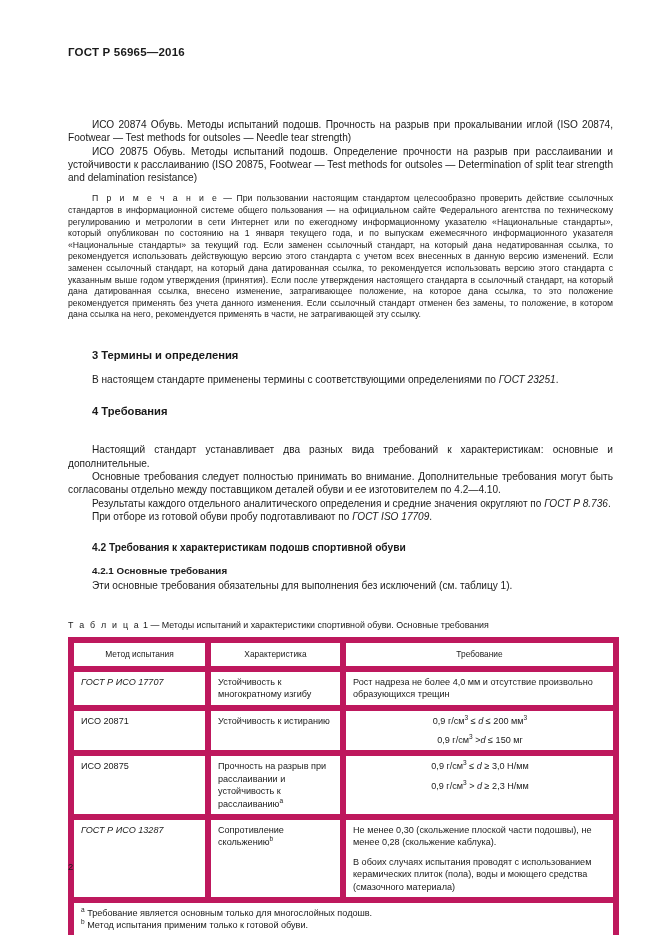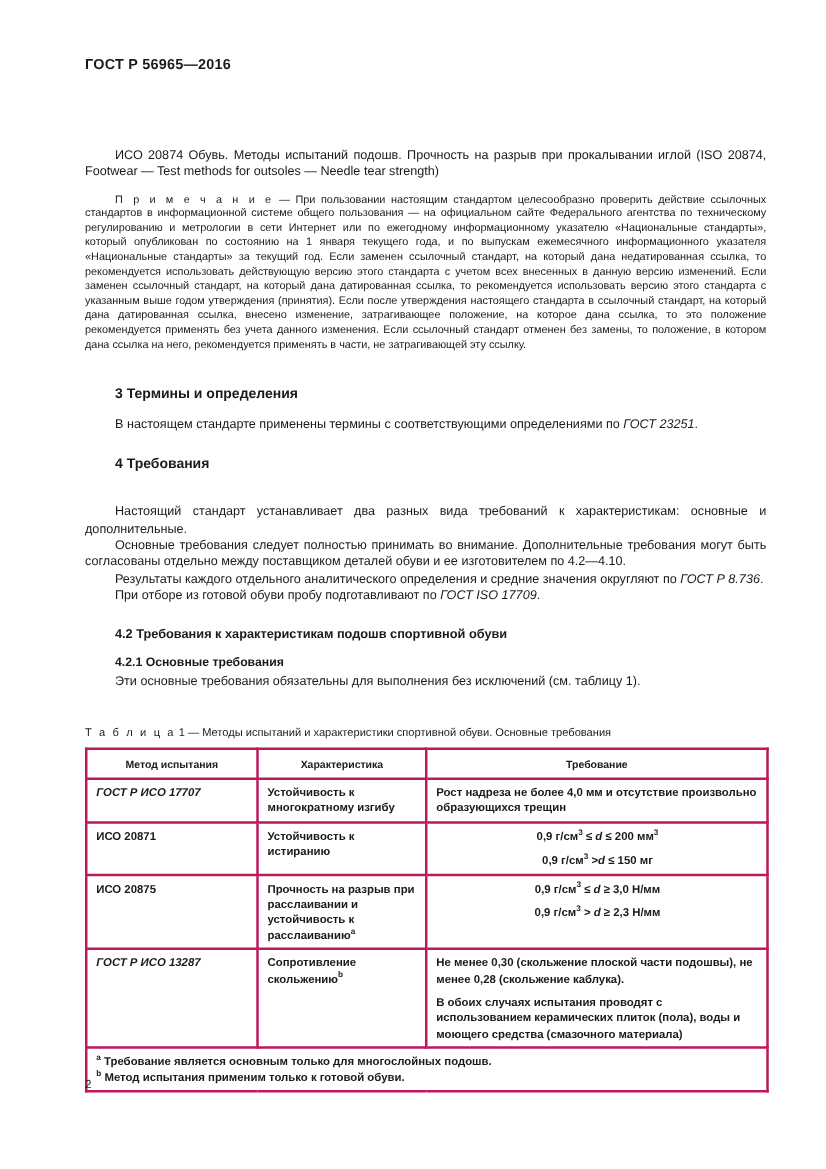--- a/index.html
+++ b/index.html
@@ -99,26 +99,26 @@
   .tbl-caption .tword { letter-spacing: 1.7px; }
 
   
   table.gost {
     border-collapse: collapse;
     width: 545px;
     margin-top: 7px;
     table-layout: fixed;
   }
   table.gost td, table.gost th {
-    border: 2px solid #be185d;
+    border: 6px solid #be185d;
     vertical-align: top;
     padding: 4px 6px 4px 7px;
     font-size: 9.1px;
     line-height: 12.4px;
-    font-weight: bold;
+    font-weight: normal;
   }
   table.gost thead th {
     text-align: center;
     font-size: 8.4px;
     padding: 5px 4px 5px 4px;
     vertical-align: middle;
   }
   col.c1 { width: 137px; }
   col.c2 { width: 135px; }
   col.c3 { width: 273px; }
@@ -154,20 +154,21 @@
 </head>
 <body>
 
 <div class="page">
 
   <div class="doc-header">ГОСТ Р 56965—2016</div>
 
   <div class="content">
 
     <p class="body">ИСО 20874 Обувь. Методы испытаний подошв. Прочность на разрыв при прокалывании иглой (ISO 20874, Footwear — Test methods for outsoles — Needle tear strength)</p>
+    <p class="body">ИСО 20875 Обувь. Методы испытаний подошв. Определение прочности на разрыв при расслаивании и устойчивости к расслаиванию (ISO 20875, Footwear — Test methods for outsoles — Determination of split tear strength and delamination resistance)</p>
 
     <p class="note"><span class="nlabel">П р и м е ч а н и е</span> <span>—</span> <span>При пользовании настоящим стандартом целесообразно проверить действие ссылочных стандартов в информационной системе общего пользования — на официальном сайте Федерального агентства по техническому регулированию и метрологии в сети Интернет или по ежегодному информационному указателю «Национальные стандарты», который опубликован по состоянию на 1 января текущего года, и по выпускам ежемесячного информационного указателя «Национальные стандарты» за текущий год. Если заменен ссылочный стандарт, на который дана недатированная ссылка, то рекомендуется использовать действующую версию этого стандарта с учетом всех внесенных в данную версию изменений. Если заменен ссылочный стандарт, на который дана датированная ссылка, то рекомендуется использовать версию этого стандарта с указанным выше годом утверждения (принятия). Если после утверждения настоящего стандарта в ссылочный стандарт, на который дана датированная ссылка, внесено изменение, затрагивающее положение, на которое дана ссылка, то это положение рекомендуется применять без учета данного изменения. Если ссылочный стандарт отменен без замены, то положение, в котором дана ссылка на него, рекомендуется применять в части, не затрагивающей эту ссылку.</span></p>
 
     <div class="sp-lg"></div>
 
     <h2 class="h-sec">3 Термины и определения</h2>
 
     <div class="sp-sm"></div>
 
     <p class="body"><span>В настоящем стандарте применены термины с соответствующими определениями по </span><i>ГОСТ 23251</i><span>.</span></p>

